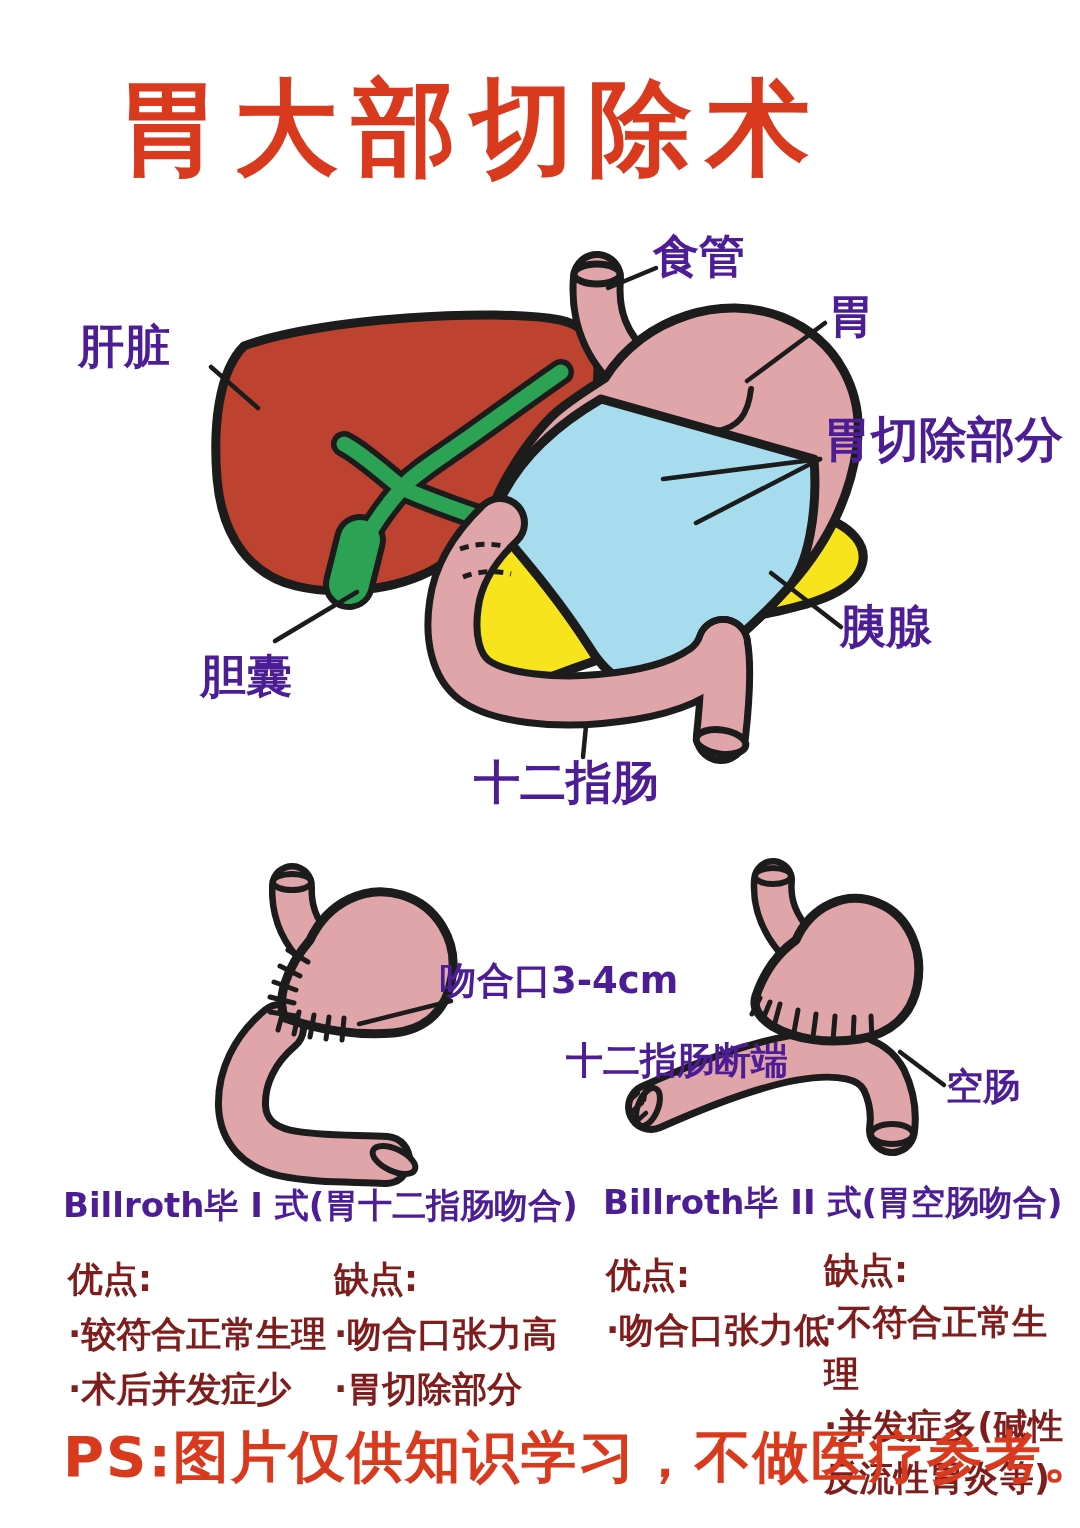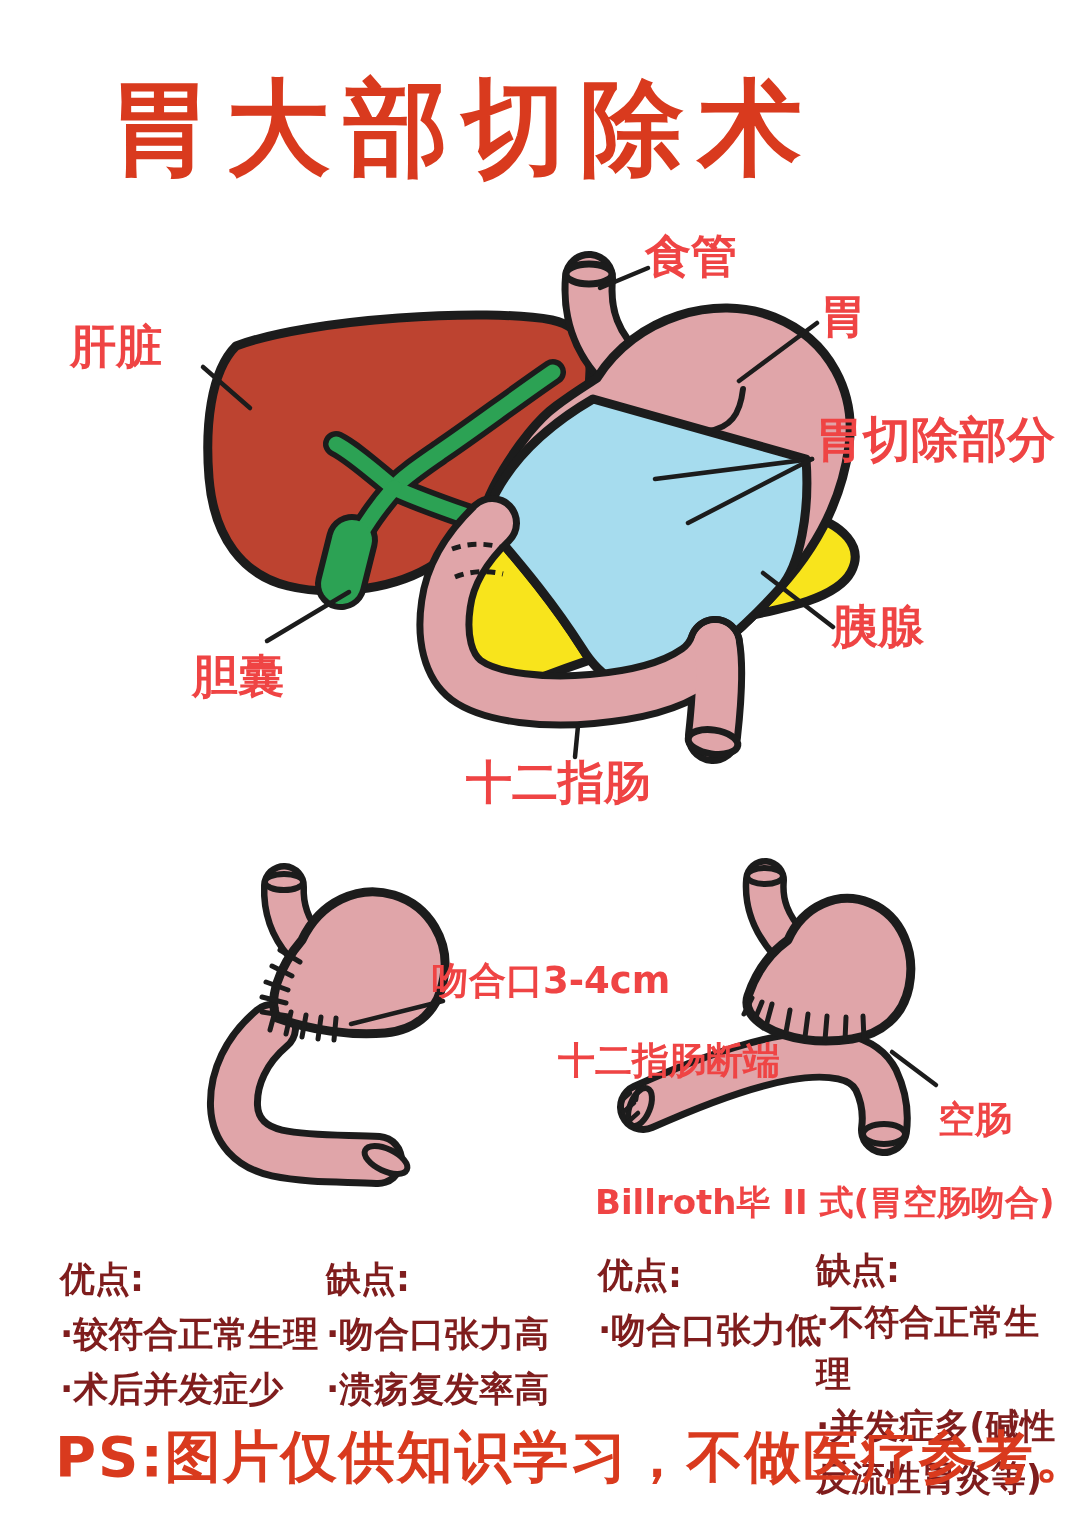--- a/index.html
+++ b/index.html
@@ -1,22 +1,22 @@
 <!DOCTYPE html>
 <html><head>
 <meta charset="utf-8">
 <style>
   html,body{margin:0;padding:0;}
   body{
     width:1080px;height:1528px;position:relative;background:#ffffff;
     font-family:"DejaVu Sans",sans-serif;overflow:hidden;
   }
-  #stage{position:absolute;left:0;top:0;width:924px;height:1528px;}
+  #stage{position:absolute;left:8px;top:0;width:924px;height:1528px;}
   svg#art{position:absolute;left:0;top:0;}
-  .lbl{position:absolute;font-weight:700;color:#ef4444;white-space:nowrap;line-height:1.05;}
+  .lbl{position:absolute;font-weight:700;color:#4c1d95;white-space:nowrap;line-height:1.05;}
   .title{
     position:absolute;left:0;right:0;top:60px;text-align:center;
     font-size:104px;font-weight:700;color:#d93a1e;letter-spacing:14px;white-space:nowrap;
   }
   .anno{font-size:37px;}
   .organ{font-size:46px;}
   .caption{font-size:34px;}
   .col{position:absolute;color:#7f1d1d;font-weight:700;font-size:35px;line-height:55px;}
   .col .itm{white-space:nowrap;}
   .col.wrap .itm{white-space:normal;}
@@ -185,33 +185,34 @@
   <div class="lbl organ" style="left:645px;top:232px;">食管</div>
   <div class="lbl organ" style="left:820px;top:292px;">胃</div>
   <div class="lbl organ" style="left:70px;top:322px;">肝脏</div>
   <div class="lbl" style="left:815px;top:414px;font-size:48px;">胃切除部分</div>
   <div class="lbl organ" style="left:192px;top:652px;">胆囊</div>
   <div class="lbl organ" style="left:832px;top:602px;">胰腺</div>
   <div class="lbl organ" style="left:466px;top:758px;">十二指肠</div>
 
   <div class="lbl anno" style="left:432px;top:962px;">吻合口3-4cm</div>
   <div class="lbl anno" style="left:558px;top:1042px;">十二指肠断端</div>
-  <div class="lbl anno" style="left:938px;top:1068px;margin-top:33px;">空肠</div>
-
+  <div class="lbl anno" style="left:938px;top:1068px;">空肠</div>
+
+  <div class="lbl caption" style="left:55px;top:1188px;">Billroth毕 I 式(胃十二指肠吻合)</div>
   <div class="lbl caption" style="left:595px;top:1185px;">Billroth毕 II 式(胃空肠吻合)</div>
 
   <div class="col" style="left:60px;top:1252px;">
     <div class="itm">优点:</div>
     <div class="itm">·较符合正常生理</div>
     <div class="itm">·术后并发症少</div>
   </div>
   <div class="col" style="left:326px;top:1252px;">
     <div class="itm">缺点:</div>
     <div class="itm">·吻合口张力高</div>
-    <div class="itm">·溃疡复发率高</div>
+    <div class="itm">·胃切除部分</div>
   </div>
   <div class="col" style="left:598px;top:1248px;">
     <div class="itm">优点:</div>
     <div class="itm">·吻合口张力低</div>
   </div>
   <div class="col wrap" style="left:816px;top:1244px;width:256px;line-height:52px;">
     <div class="itm">缺点:</div>
     <div class="itm">·不符合正常生理</div>
     <div class="itm">·并发症多(碱性反流性胃炎等)</div>
   </div>

